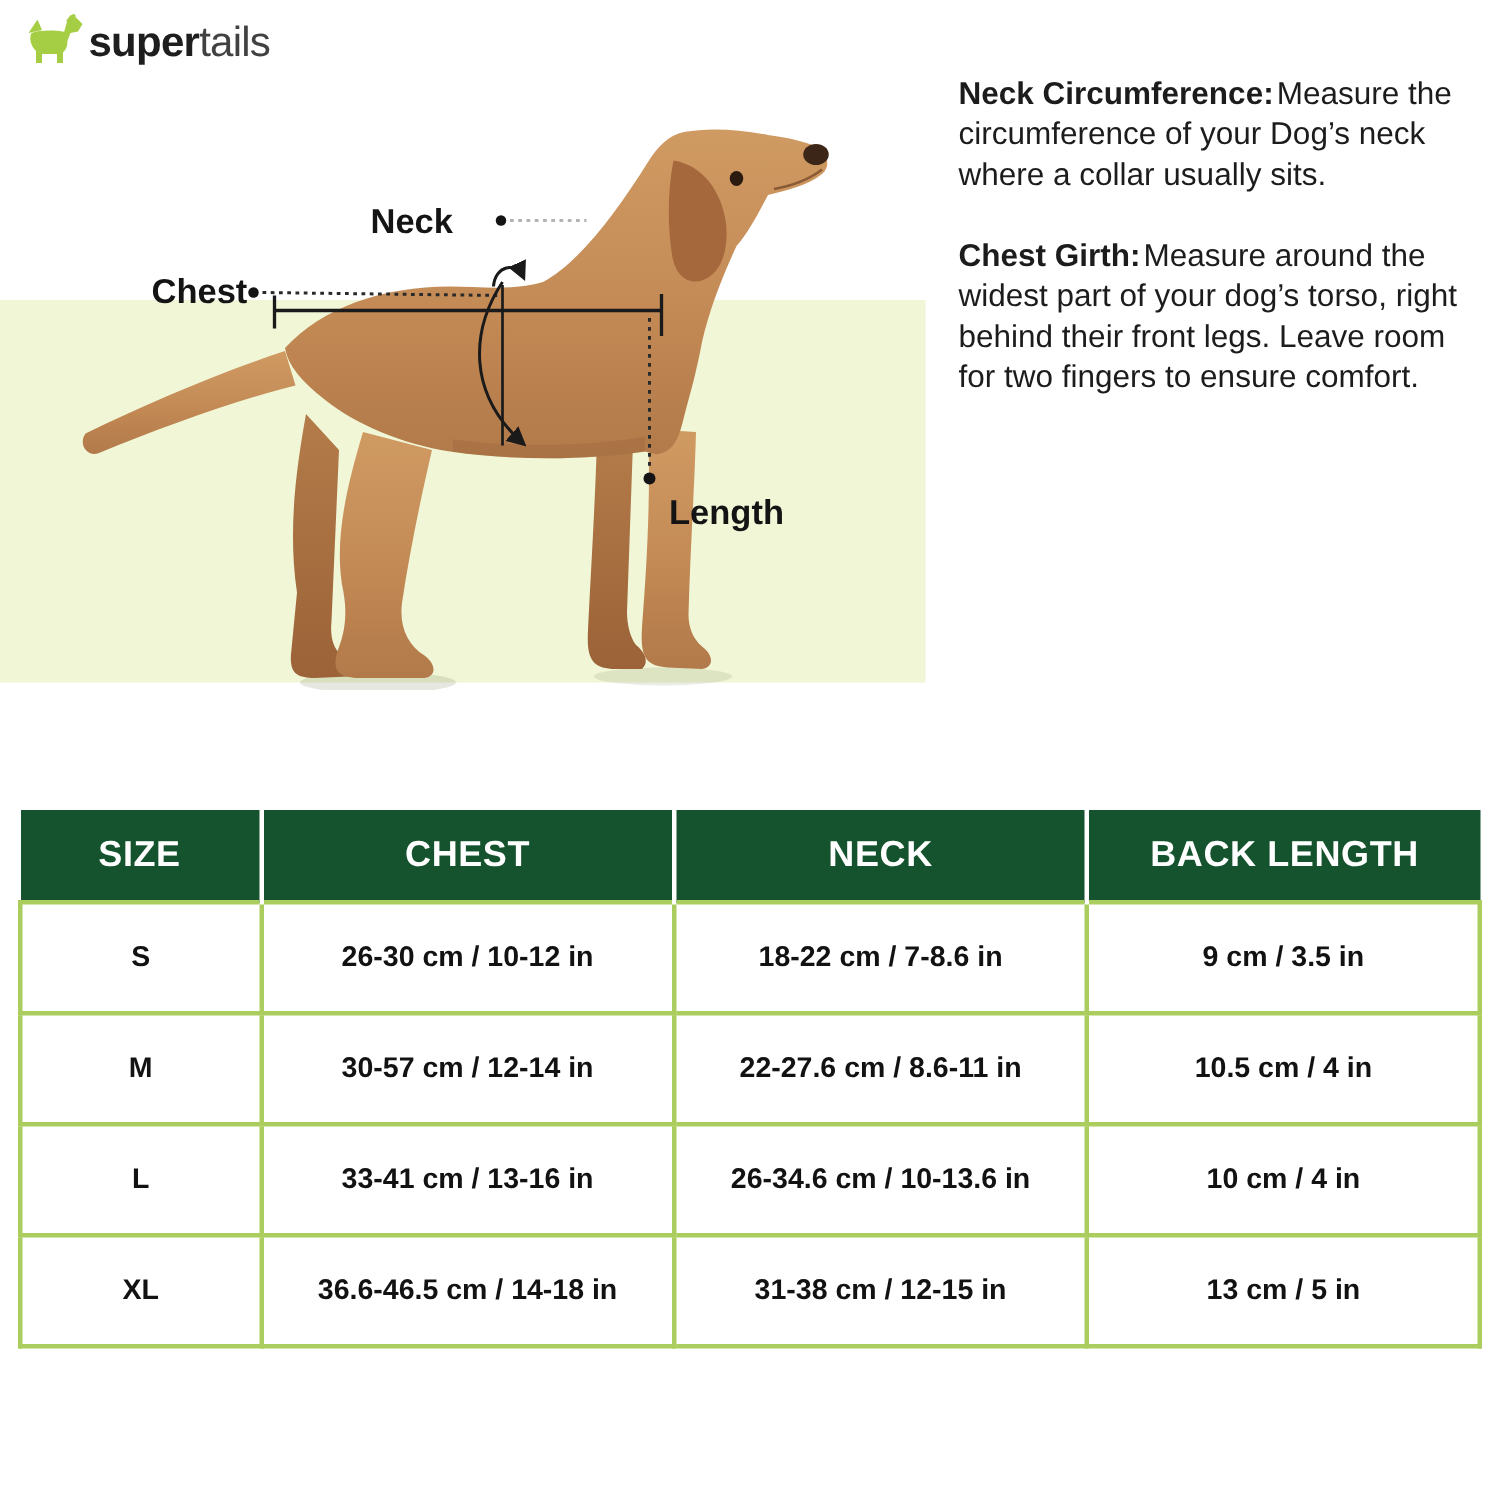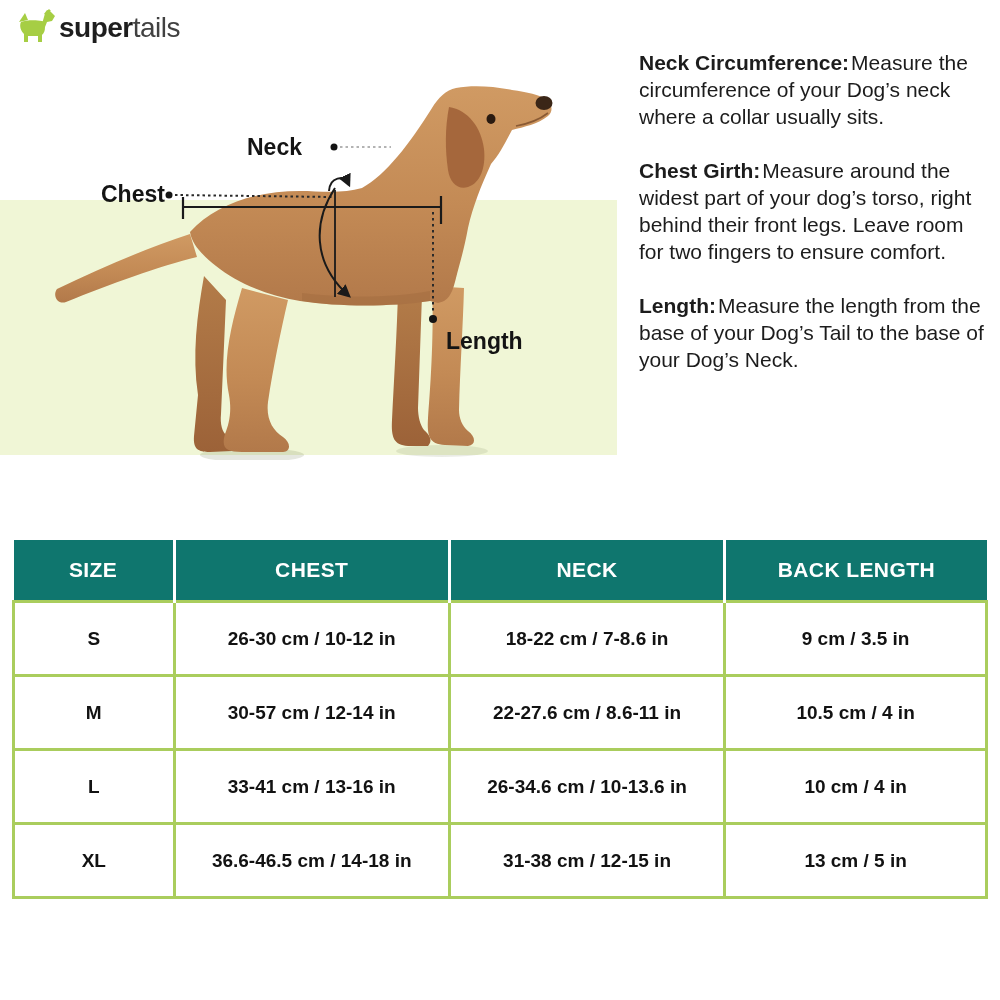--- a/index.html
+++ b/index.html
@@ -25,21 +25,21 @@
   
   .info{position:absolute;left:639px;top:49px;width:354px;font-size:21px;line-height:27px;color:#1c1c1c;}
   .info p{margin:0 0 27px 0;}
   .info b{font-weight:700;padding-right:2px;}
   .note{position:absolute;left:630px;top:409px;width:364px;font-size:20.5px;line-height:27px;font-style:italic;color:#1c1c1c;}
   
   .size-table{
     position:absolute;left:12px;top:540px;width:976px;border-collapse:collapse;table-layout:fixed;
   }
   .size-table th{
-    background:#0f766e;color:#ffffff;font-size:21px;font-weight:700;height:58px;
+    background:#14532d;color:#ffffff;font-size:24px;font-weight:700;height:58px;
     letter-spacing:0.4px;text-align:center;border:0;
   }
   .size-table thead th + th{border-left:3px solid #ffffff;}
   .size-table td{
     height:69px;border:3px solid #aacd5d;background:#ffffff;
     font-weight:700;font-size:19px;color:#121212;text-align:center;
   }
 </style>
 </head>
 <body>
@@ -122,21 +122,20 @@
     <circle cx="433" cy="319" r="4" fill="#141414"></circle>
   </svg>
 
   <div class="lbl lbl-neck">Neck</div>
   <div class="lbl lbl-chest">Chest</div>
   <div class="lbl lbl-length">Length</div>
 
   <div class="info">
     <p><b>Neck Circumference:</b><span>Measure the circumference of your Dog’s neck where a collar usually sits.</span></p>
     <p><b>Chest Girth:</b><span>Measure around the widest part of your dog’s torso, right behind their front legs. Leave room for two fingers to ensure comfort.</span></p>
-    <p><b>Length:</b><span>Measure the length from the base of your Dog’s Tail to the base of your Dog’s Neck.</span></p>
   </div>
 
 
   <table class="size-table">
     <colgroup>
       <col style="width:16.5%">
         <col style="width:28.3%">
         <col style="width:28.3%">
         <col style="width:26.9%">
     </colgroup>

